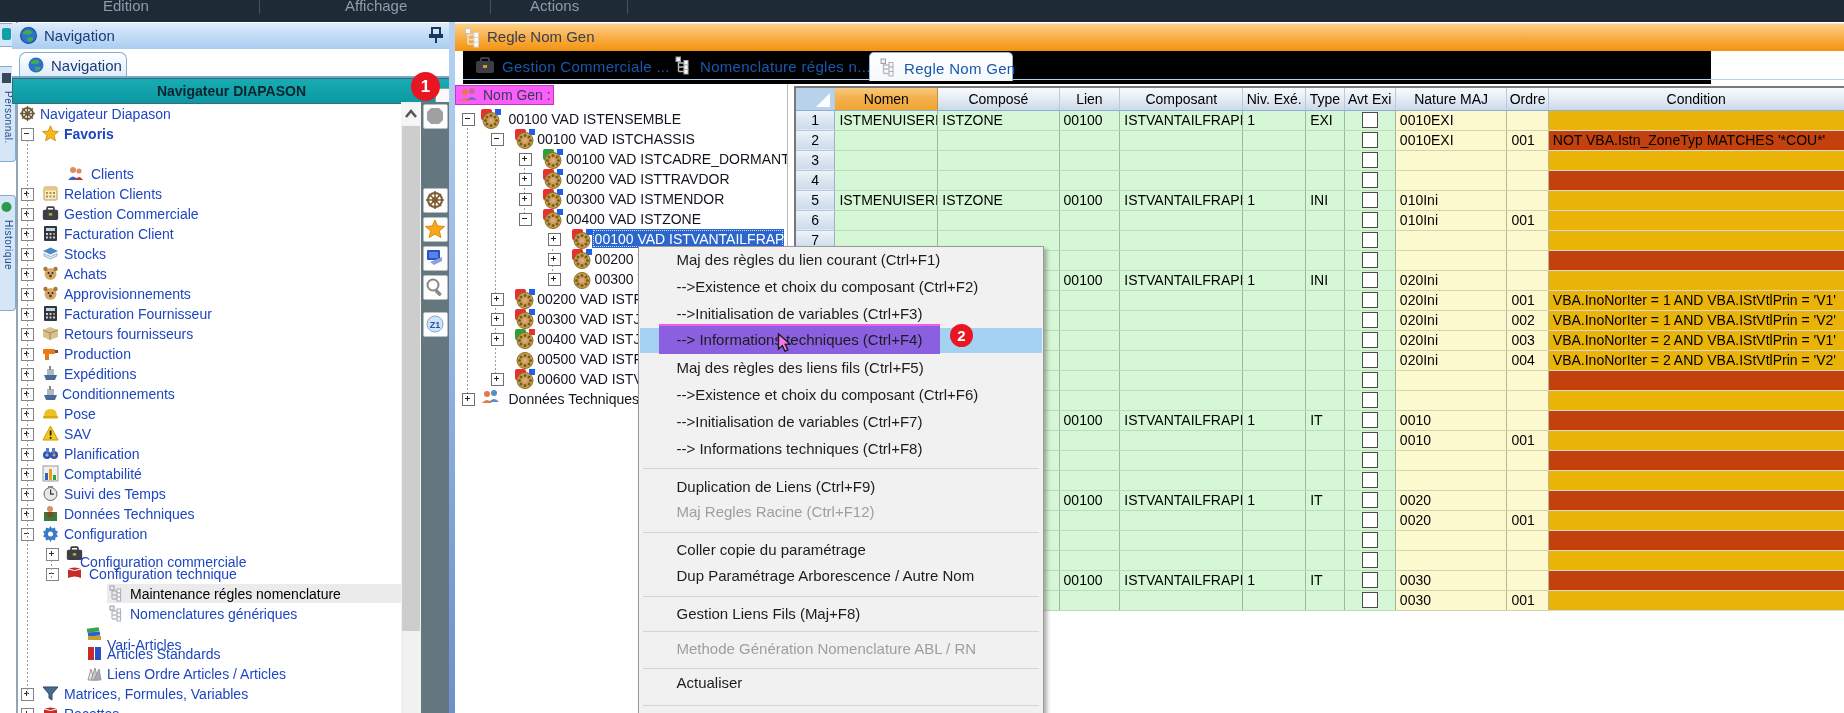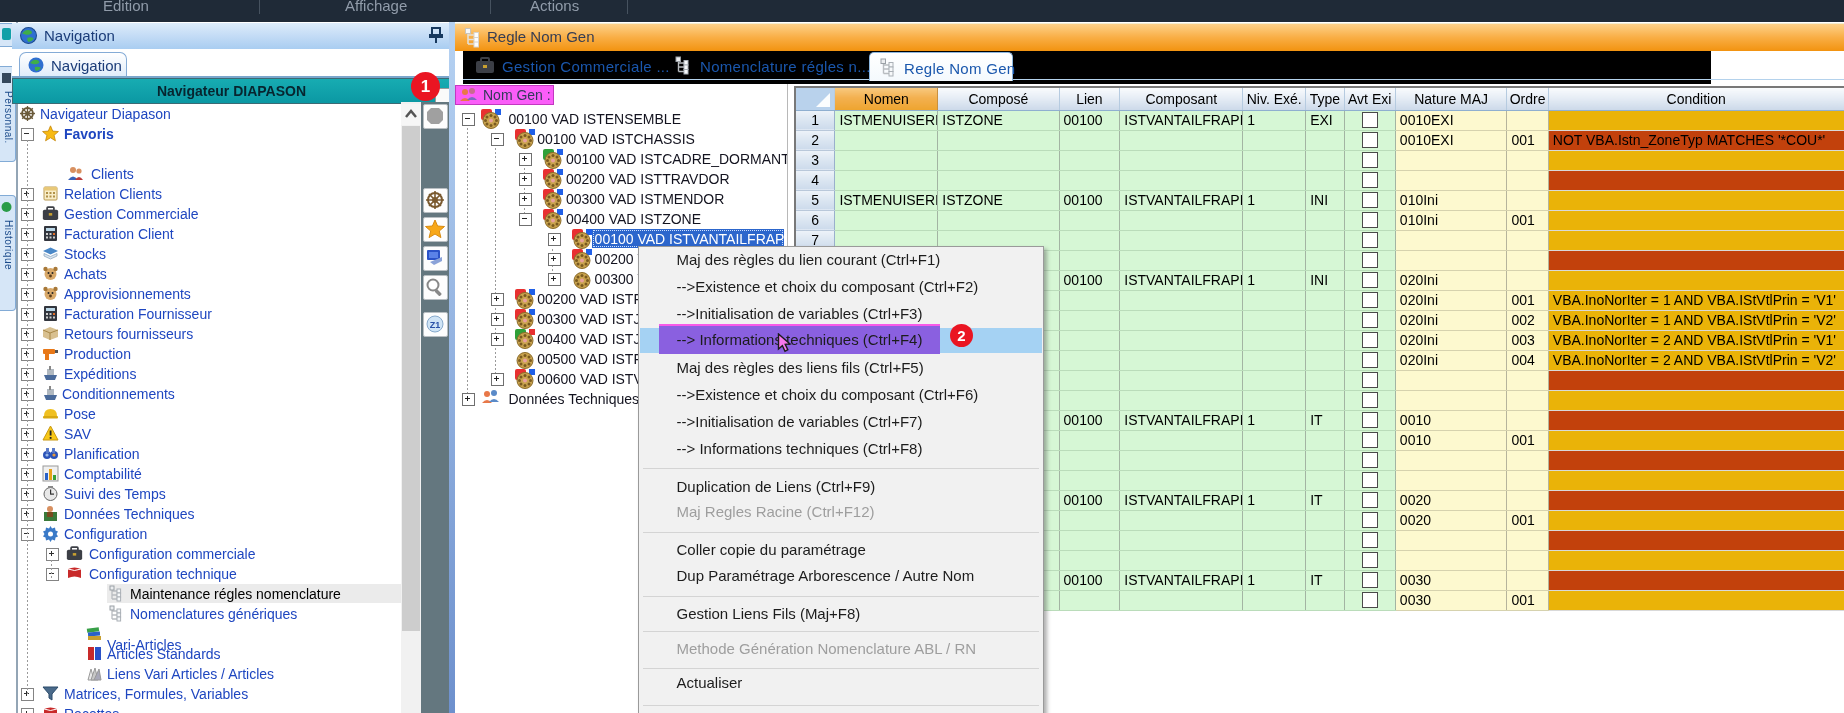--- a/index.html
+++ b/index.html
@@ -463,21 +463,21 @@
           <i></i>
           <b></b>
         </div>
         <span class="ic" style="left:48px;top:1px;">
           <svg width="17" height="17" viewBox="0 0 20 17">
             <rect x="1" y="4" width="18" height="12" rx="2" fill="#3c3f46"></rect>
             <rect x="6" y="1" width="8" height="4" rx="1" fill="none" stroke="#3c3f46" stroke-width="2"></rect>
             <rect x="8" y="8" width="4" height="3" fill="#c8a030"></rect>
           </svg>
         </span>
-        <span class="txt" style="left:71px;">Configuration commerciale</span>
+        <span class="txt" style="left:62px;margin-top:8px;">Configuration commerciale</span>
       </div>
       <div class="lrow" style="top:460px;">
         <div class="ebox" style="left:28px;top:4px;">
           <i></i>
         </div>
         <span class="ic" style="left:48px;top:1px;">
           <svg width="17" height="17" viewBox="0 0 17 17">
             <path d="M2 4 Q8.5 1 15 4 L15 13 Q8.5 10 2 13Z" fill="#c82a2a"></path>
             <path d="M2 4 Q8.5 7 15 4" fill="none" stroke="#fff"></path>
           </svg>
@@ -529,21 +529,21 @@
         <span class="txt" style="left:89px;">Articles Standards</span>
       </div>
       <div class="lrow" style="top:560px;">
         <span class="ic" style="left:68px;top:1px;">
           <svg width="17" height="17" viewBox="0 0 17 17">
             <path d="M2 15 L5 4 L8 15Z" fill="#e8e8e8" stroke="#999"></path>
             <path d="M5 15 L9 3 L12 15Z" fill="#c8c8c8" stroke="#999"></path>
             <path d="M8 15 L13 4 L15 15Z" fill="#a8a8b8" stroke="#999"></path>
           </svg>
         </span>
-        <span class="txt" style="left:89px;">Liens Vari Articles / Articles</span>
+        <span class="txt" style="left:89px;">Liens Ordre Articles / Articles</span>
       </div>
       <div class="lrow" style="top:580px;">
         <div class="ebox plus" style="left:3px;top:4px;">
           <i></i>
           <b></b>
         </div>
         <span class="ic" style="left:24px;top:1px;">
           <svg width="17" height="17" viewBox="0 0 17 17">
             <path d="M1 2 L16 2 L10 9 L10 15 L7 13 L7 9Z" fill="#4a6a8a" stroke="#2a4a6a"></path>
           </svg>

